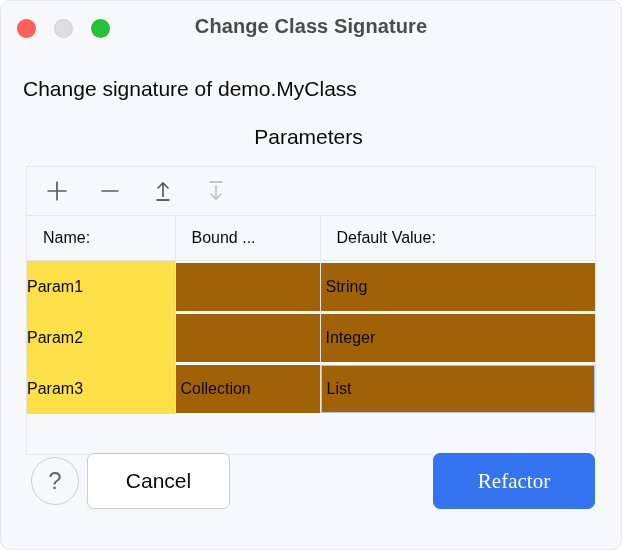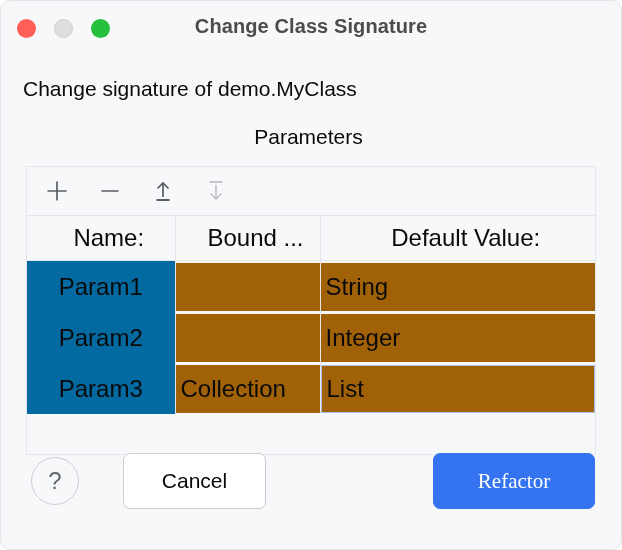--- a/index.html
+++ b/index.html
@@ -122,23 +122,23 @@
     justify-content: center;
   }
 
   
   #params-table {
     width: 100%;
     border-collapse: collapse;
     table-layout: fixed;
   }
   #params-table th, #params-table td {
-    text-align: center;
+    text-align: left;
     font-weight: normal;
-    font-size: 24px;
+    font-size: 16px;
     color: #0A0A0A;
     padding: 0;
     vertical-align: middle;
   }
   #params-table thead th {
     height: 44px;
     background: #F7F8FA;
     border-bottom: 1px solid #E4E6E9;
     border-right: 1px solid #E4E6E9;
     padding-left: 16px;
@@ -148,21 +148,21 @@
   #params-table thead th:last-child { border-right: none; }
 
   #params-table tbody td {
     height: 50px;
     border-right: 1px solid #E4E6E9;
   }
   #params-table tbody td:last-child { border-right: none; }
 
   td.name-cell {
     padding-left: 16px;
-    background: #0369a1;
+    background: #fde047;
     white-space: nowrap;
     margin-top: 44px;
   }
   .cell-box {
     box-sizing: border-box;
     height: 48px;
     margin: 2px 0 1px 0;
     background: #a16207;
     display: flex;
     align-items: center;
@@ -209,21 +209,20 @@
     justify-content: center;
     font-size: 21px;
     white-space: nowrap;
   }
   #cancel-button {
     left: 86px;
     width: 143px;
     background: #FFFFFF;
     border: 1px solid #C9CCD1;
     color: #0A0A0A;
-    margin-left: 36px;
   }
   #preview-button {
     left: 253px;
     width: 156px;
     background: #FFFFFF;
     border: 1px solid #C9CCD1;
     color: #0A0A0A;
   }
   #refactor-button {
     left: 432px;

